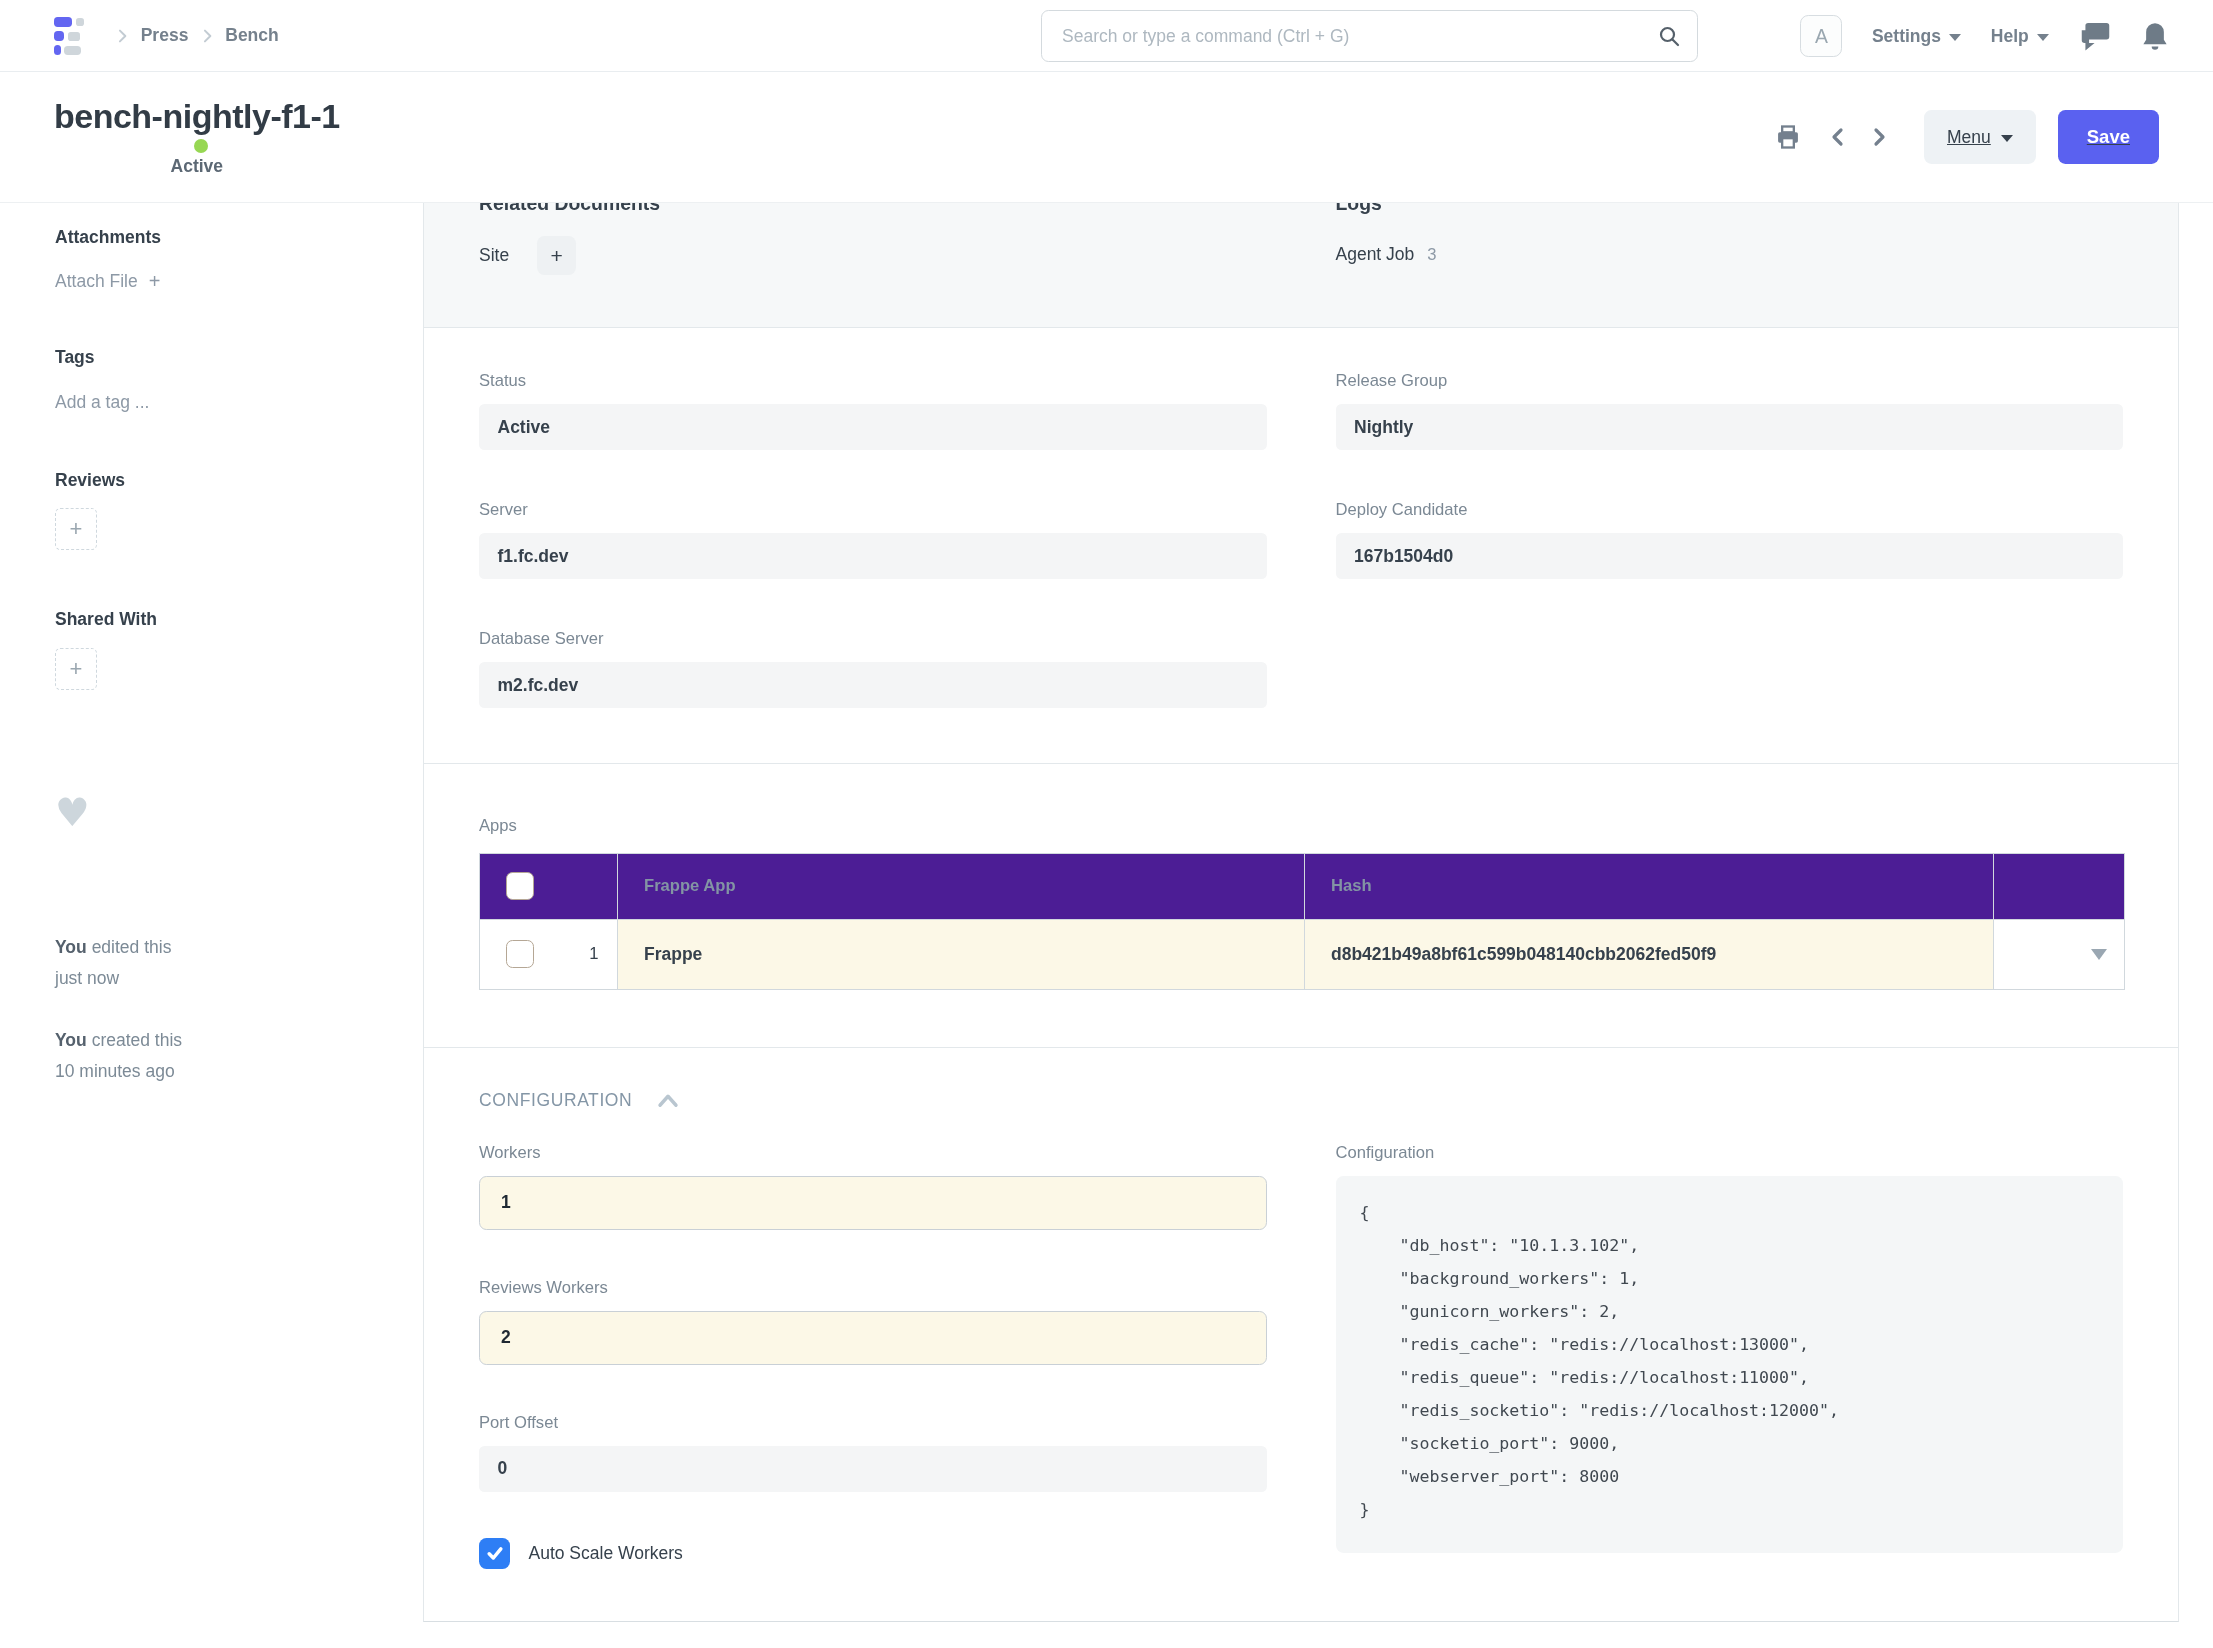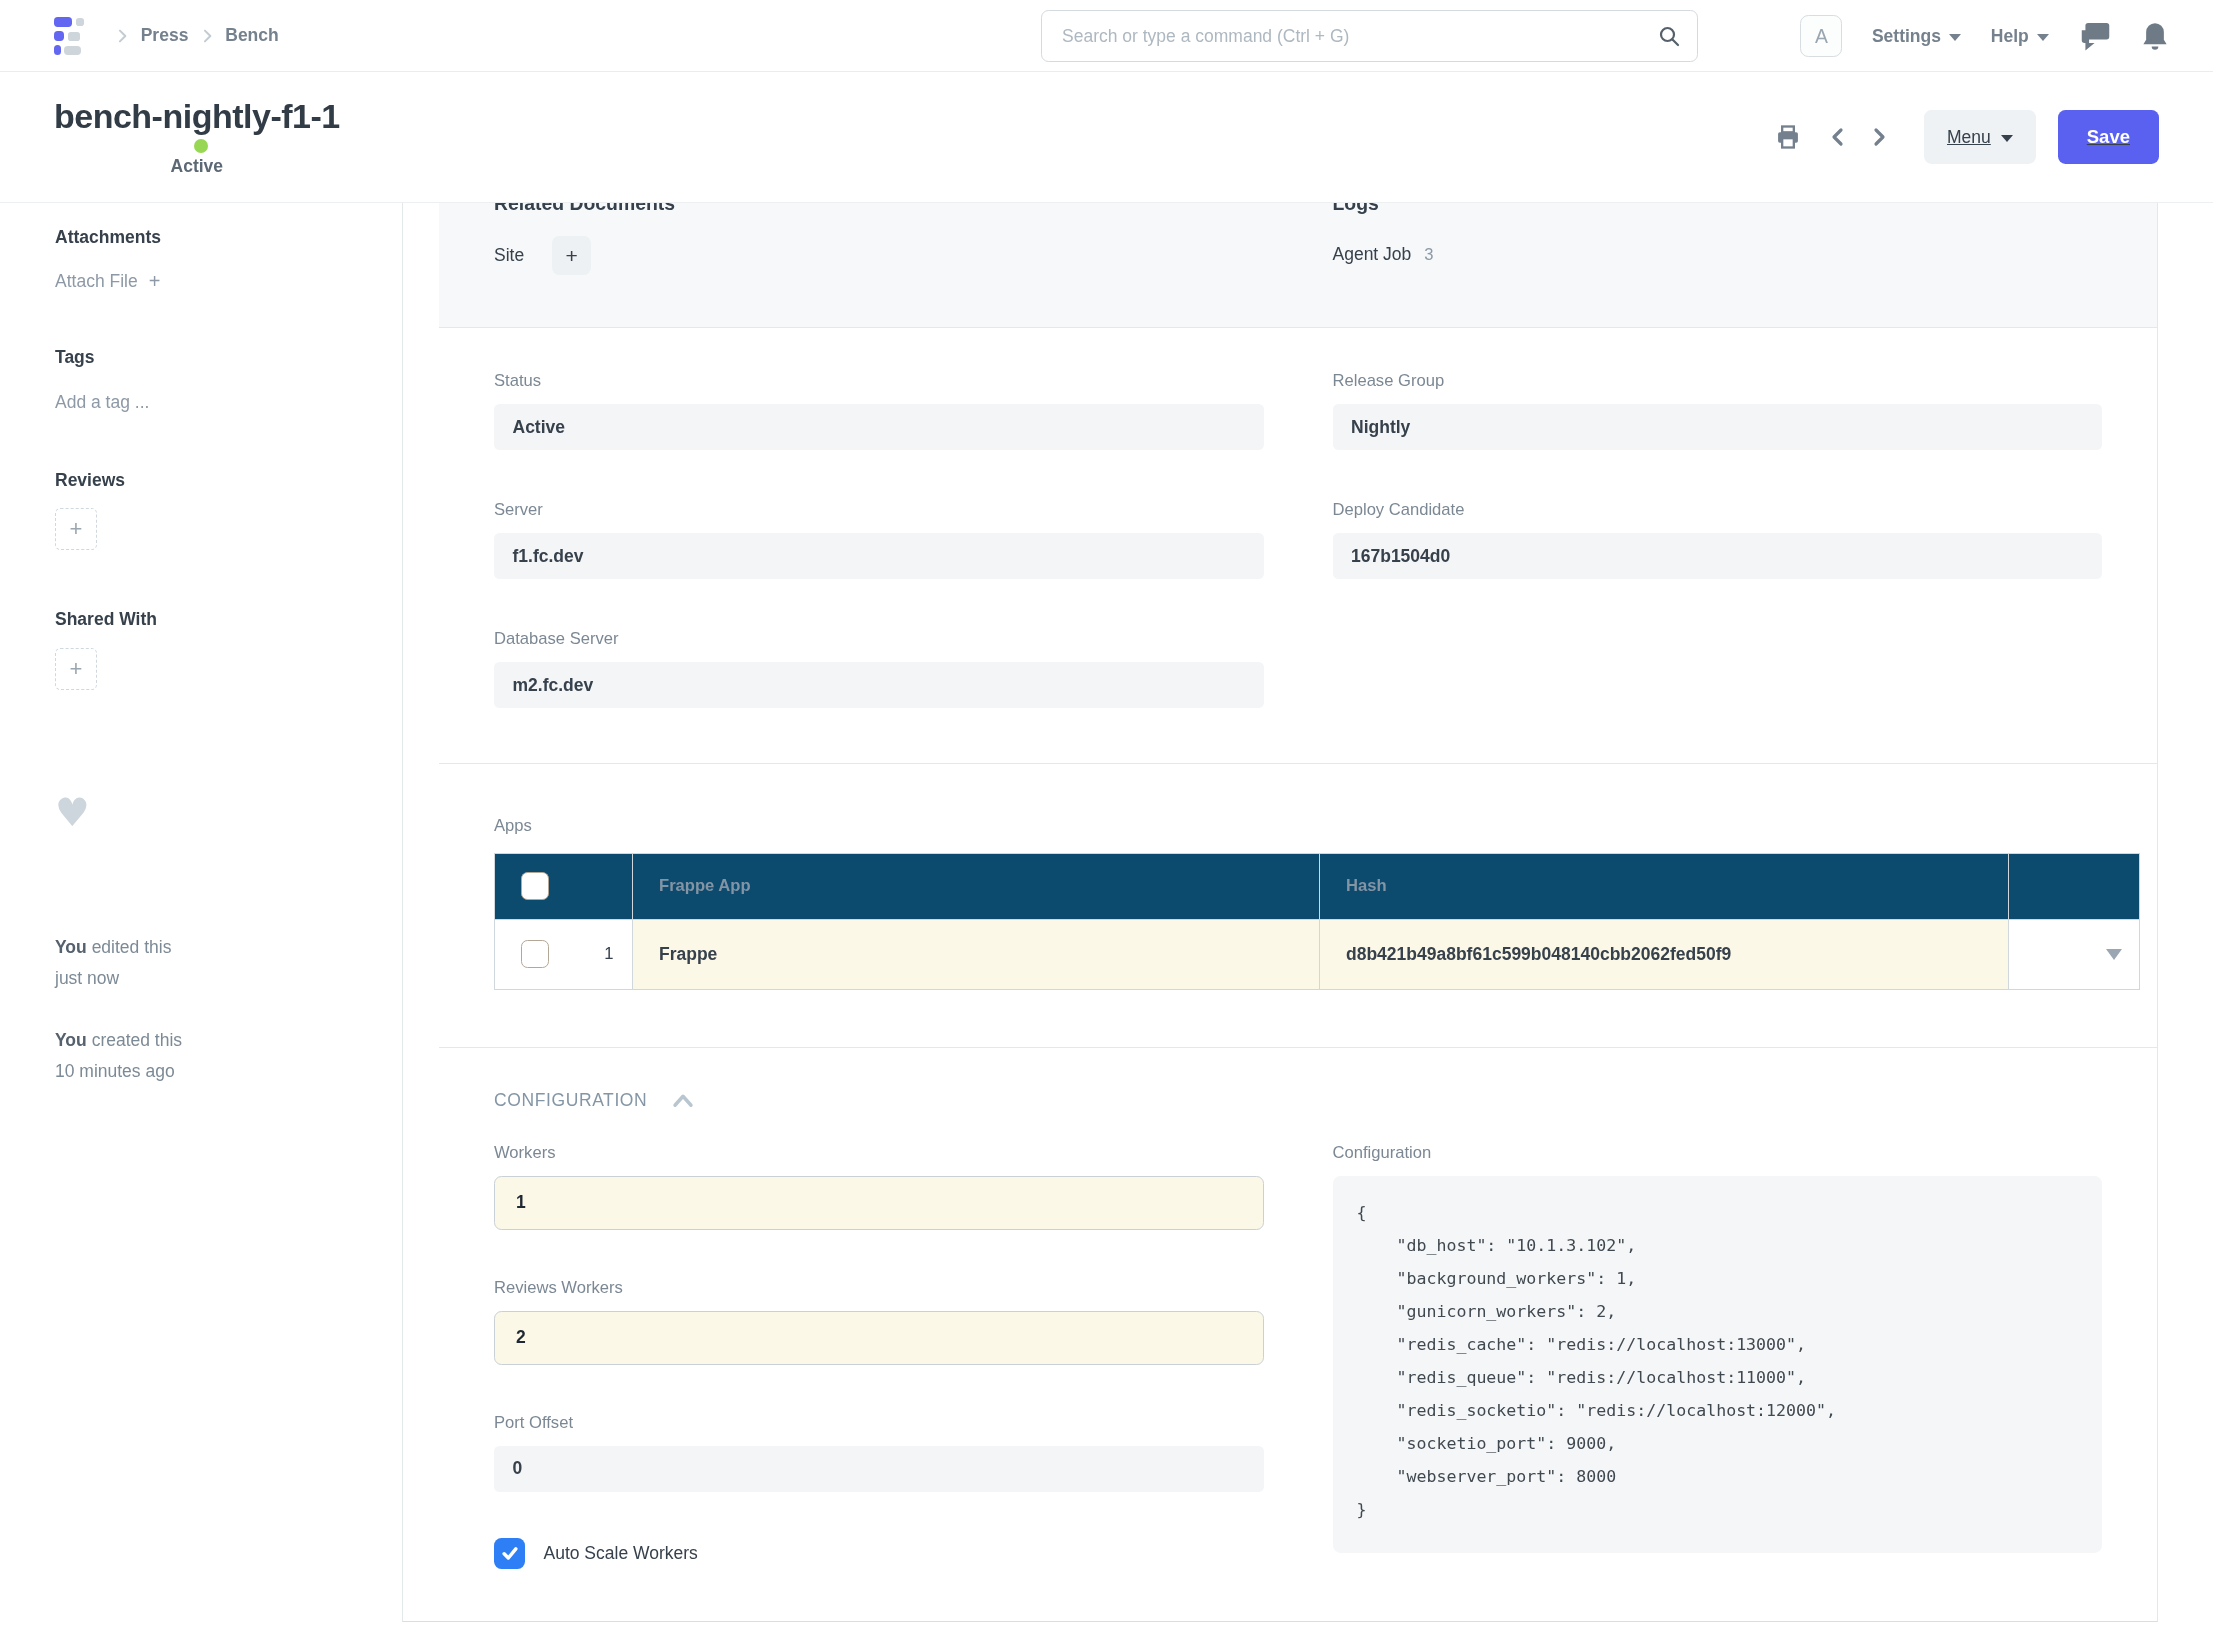--- a/index.html
+++ b/index.html
@@ -59,23 +59,23 @@
   .sb-head { font-size:17.5px; font-weight:700; color:#36414c; }
   .sb-link { font-size:17.5px; color:#8d99a6; display:flex; align-items:center; gap:11px; cursor:pointer; }
   .sb-plus { font-size:20px; color:#8d99a6; }
   .dashed-add { width:42px; height:42px; border:1.8px dashed #cfd8de; border-radius:5.5px;
     display:flex; align-items:center; justify-content:center; font-size:22px; color:#9aa7b0; cursor:pointer; }
   .heart { font-family:"DejaVu Sans", sans-serif; font-size:39px; color:#cdd6dc; line-height:1; }
   .sb-activity { font-size:17.5px; color:#7c8a96; line-height:31px; }
   .sb-activity b { color:#55616d; font-weight:700; }
 
   
-  .form-wrap { position:absolute; left:402px; top:0; width:1756px; height:1419px;
+  .form-wrap { position:absolute; left:423px; top:0; width:1756px; height:1419px;
     border-left:0.9px solid #e3e8eb; border-right:0.9px solid #e3e8eb; border-bottom:0.9px solid #d8dee2;
-    background:#fff;padding-left:36px; }
+    background:#fff; }
   .two-col { display:grid; grid-template-columns:1fr 1fr; column-gap:69px; }
 
   
   .dashboard { height:138px; margin-top:-13px; background:#f6f8f9; border-bottom:0.9px solid #e3e8eb;
     padding:0 55px; }
   .dash-head { font-size:19.4px; font-weight:700; color:#36414c; line-height:26px; }
   .dash-row { margin-top:20px; display:flex; align-items:center; }
   .dash-label { font-size:17.5px; color:#36414c; }
   .dash-plus-btn { width:39px; height:39px; margin-left:28px; border:none; border-radius:7.4px;
     background:#eef1f3; font-size:21px; color:#36414c; cursor:pointer; }
@@ -90,21 +90,21 @@
     display:flex; align-items:center; font-size:17.5px; font-weight:700; color:#36414c; }
   .f-input { width:100%; height:54px; background:#fcf8e7; border:0.9px solid #c9d0d6; border-radius:7.4px;
     padding:0 21px; font-size:17.5px; font-weight:700; color:#1f2933; outline:none;
     font-family:"Liberation Sans", sans-serif; }
 
   
   .sec-apps { height:284px; padding-top:50px; }
   .grid-label { font-size:16.6px; color:#7b8894; line-height:24px; margin-bottom:14.8px; }
   .apps-table { width:1646px; border:0.9px solid #d1d8dd; }
   .t-row { display:grid; grid-template-columns:138px 687px 689px 1fr; }
-  .t-head { background:#0c4a6e; height:65px; }
+  .t-head { background:#4c1d95; height:65px; }
   .t-body { background:#fff; height:70px; border-top:0.9px solid #d1d8dd; }
   .t-cell { display:flex; align-items:center; border-right:0.9px solid #d1d8dd; padding:0 26px; }
   .t-cell:last-child { border-right:none; }
   .th-text { font-size:16.6px; font-weight:700; color:#8394a4; }
   .row-check-cell { justify-content:space-between; padding:0 18.5px 0 26px; }
   .t-checkbox { width:28px; height:28px; border:1.8px solid #b5a795; border-radius:6.5px; background:#fff; cursor:pointer; }
   .row-idx { font-size:16.6px; color:#36414c; }
   .cell-hl { background:#fcf8e7; font-size:17.5px; font-weight:700; color:#36414c; }
   .dd-cell { justify-content:flex-end; padding-right:16.6px; }
   .dd-tri { width:0; height:0; border-left:8.3px solid transparent; border-right:8.3px solid transparent;

